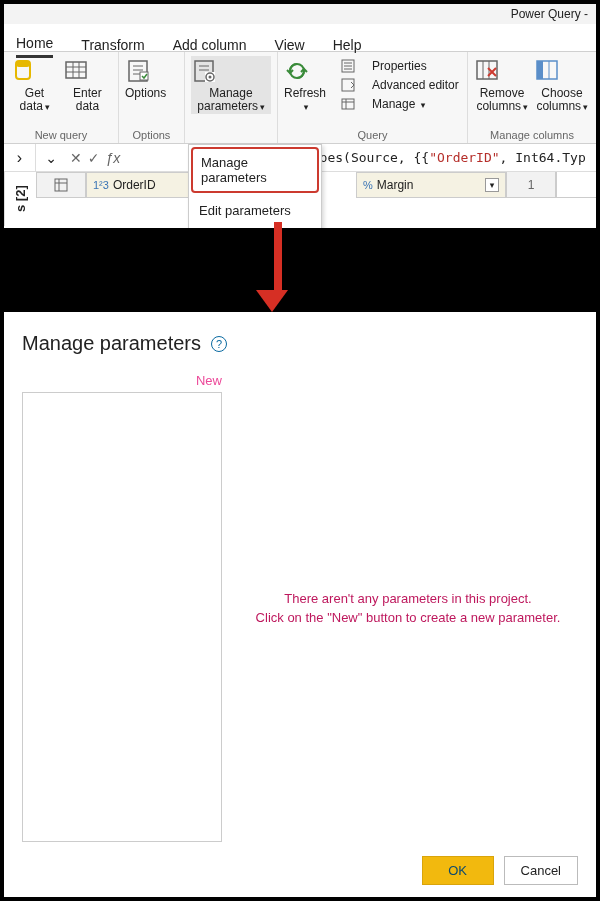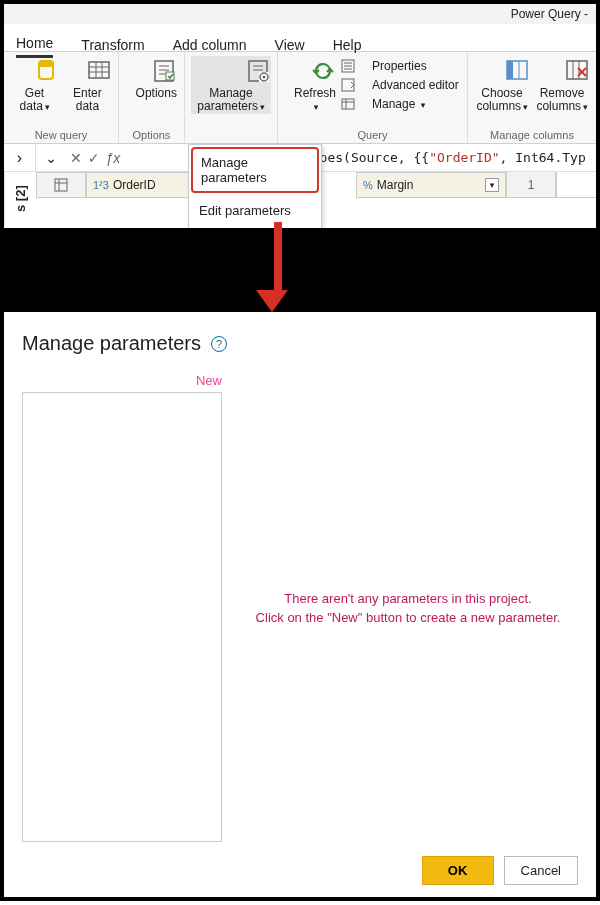--- a/index.html
+++ b/index.html
@@ -78,21 +78,21 @@
   .ribbon-group .group-label {
     text-align:center;
     font-size:11px;
     color:#666;
     padding-bottom: 2px;
   }
 
   .big-btn {
     display:flex;
     flex-direction:column;
-    align-items:flex-end;
+    align-items:flex-start;
     justify-content:flex-start;
     width: 52px;
     text-align:center;
     font-size: 12px;
     line-height: 13px;
     cursor: pointer;
     padding-top: 2px;
   }
   .big-btn .ico {
     width: 26px; height: 26px;
@@ -321,22 +321,21 @@
     padding: 6px 16px;
     font-size:13px;
     border:1px solid #bbb;
     background:#fff;
     cursor:pointer;
     text-align:center;
   }
   .btn.primary {
     background:#f2b90e;
     border-color:#d9a40b;
-    color:#000000;
-    font-weight:bold;
+    color:#0c4a6e;
   }
 </style>
 </head>
 <body>
 
 <div class="top-block">
 
   <div class="title-strip">
     <span>Power Query -</span>
   </div>
@@ -463,38 +462,38 @@
         </div>
       </div>
       <div class="group-label">Query</div>
     </div>
 
     <div class="ribbon-group" style="min-width:128px; border-right:none;">
       <div class="group-items">
         <div class="big-btn" style="width:58px;">
           <span class="ico">
             <svg width="26" height="26">
-                <rect x="3" y="3" width="20" height="18" fill="none" stroke="#5a8ec9" stroke-width="1.5"></rect>
-                <rect x="3" y="3" width="6" height="18" fill="#5a8ec9"></rect>
-                <line x1="15" y1="3" x2="15" y2="21" stroke="#5a8ec9"></line>
-              </svg>
-          </span>
-          <span><span>Choose columns</span><span class="caret">▾</span></span>
-        </div>
-        <div class="big-btn" style="width:58px;">
-          <span class="ico">
-            <svg width="26" height="26">
                 <rect x="3" y="3" width="20" height="18" fill="none" stroke="#666" stroke-width="1.5"></rect>
                 <line x1="9" y1="3" x2="9" y2="21" stroke="#666"></line>
                 <line x1="15" y1="3" x2="15" y2="21" stroke="#666"></line>
                 <line x1="14" y1="10" x2="22" y2="18" stroke="#cc3a2f" stroke-width="2"></line>
                 <line x1="22" y1="10" x2="14" y2="18" stroke="#cc3a2f" stroke-width="2"></line>
               </svg>
           </span>
           <span><span>Remove columns</span><span class="caret">▾</span></span>
+        </div>
+        <div class="big-btn" style="width:58px;">
+          <span class="ico">
+            <svg width="26" height="26">
+                <rect x="3" y="3" width="20" height="18" fill="none" stroke="#5a8ec9" stroke-width="1.5"></rect>
+                <rect x="3" y="3" width="6" height="18" fill="#5a8ec9"></rect>
+                <line x1="15" y1="3" x2="15" y2="21" stroke="#5a8ec9"></line>
+              </svg>
+          </span>
+          <span><span>Choose columns</span><span class="caret">▾</span></span>
         </div>
       </div>
       <div class="group-label">Manage columns</div>
     </div>
   </div>
 
   <div class="dropdown">
     <div class="ditem hl">Manage parameters</div>
     <div class="ditem">Edit parameters</div>
     <div class="ditem">New parameter</div>

